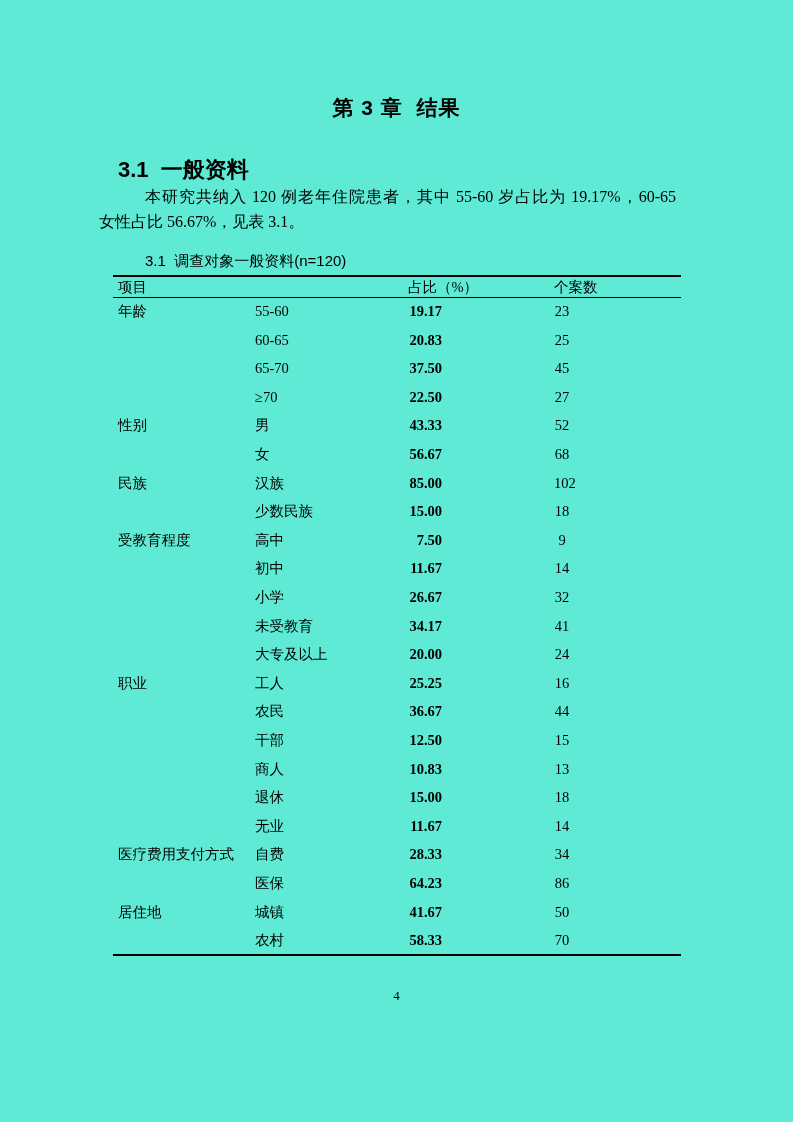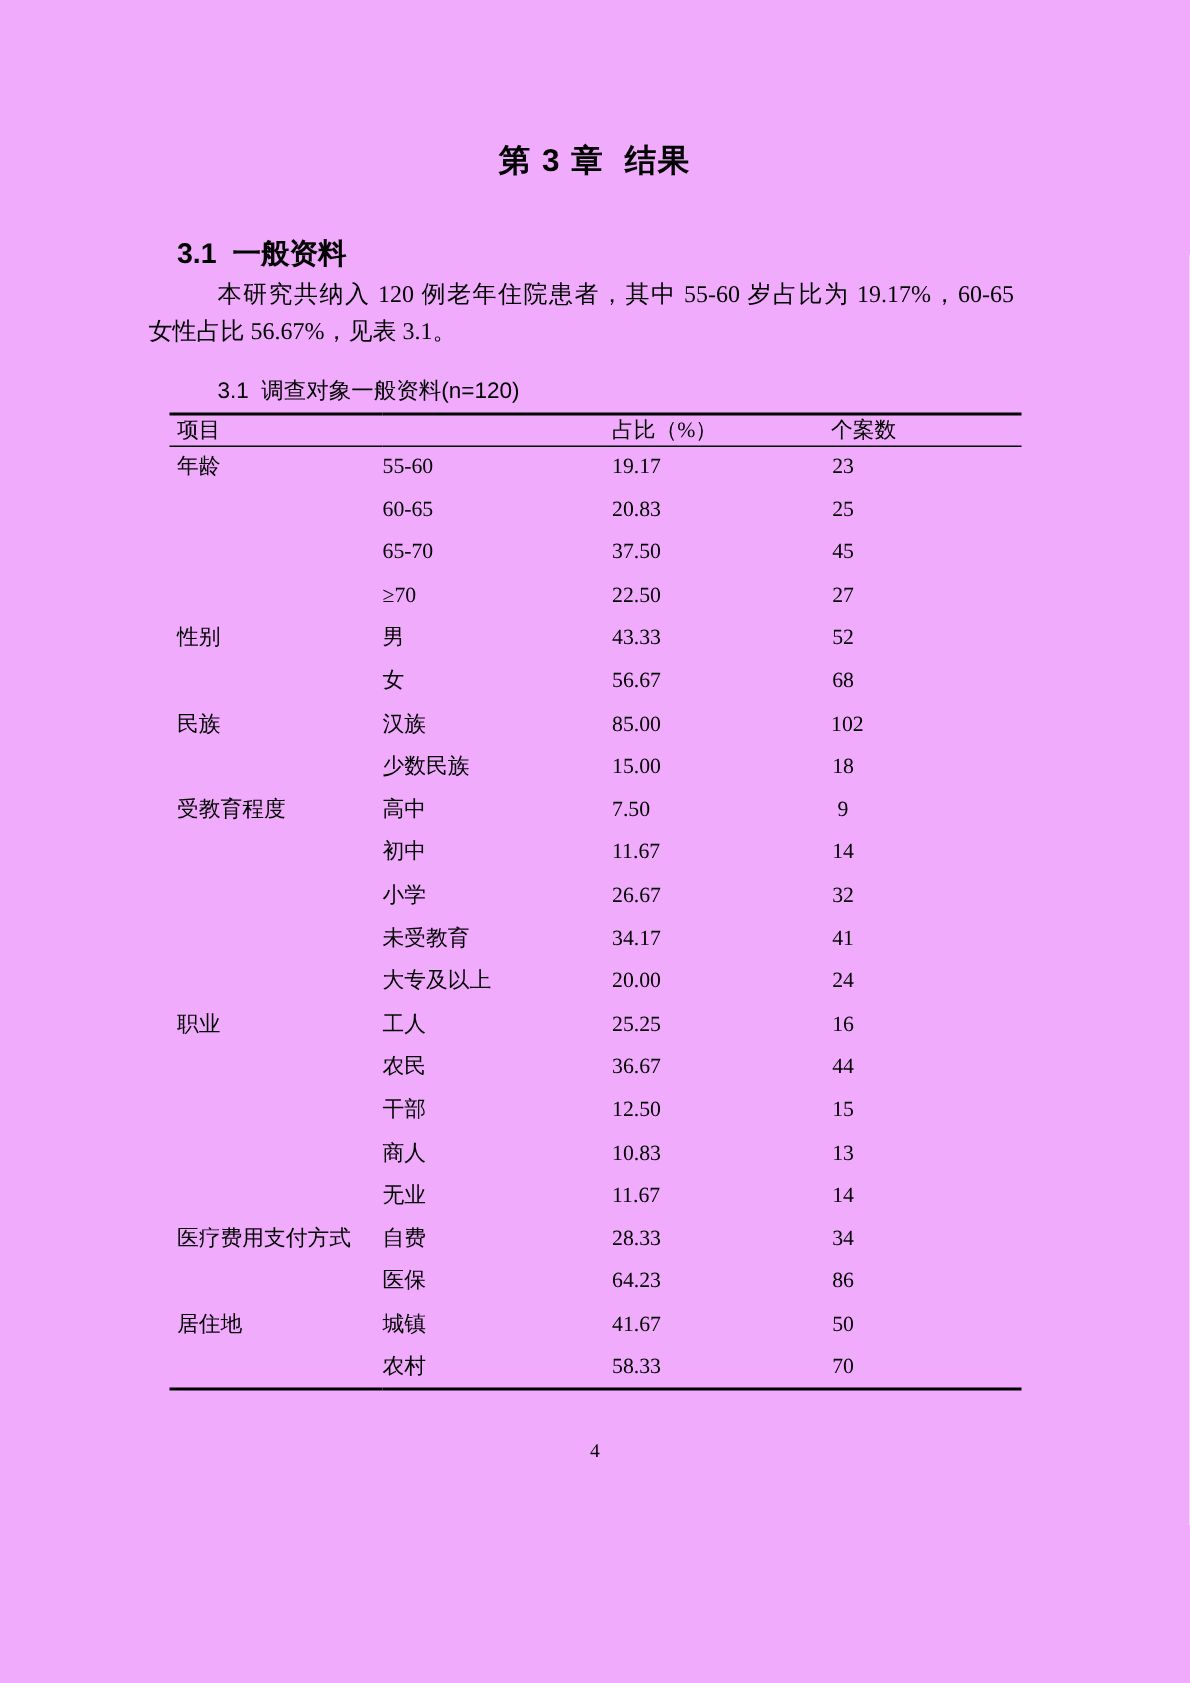--- a/index.html
+++ b/index.html
@@ -1,40 +1,40 @@
 <!DOCTYPE html>
 <html><head>
 <meta charset="utf-8">
 <style>
   * { margin: 0; padding: 0; box-sizing: border-box; }
   html, body { background: #ffffff; }
   .page {
     position: relative;
     width: 793px;
     height: 1122px;
-    background: #f0abfc;
+    background: #5eead4;
     color: #000000;
     font-family: "Liberation Serif", serif;
     padding-top: 96px;
     overflow: hidden;
   }
   .chapter-title {
     text-align: center;
     font-family: "Liberation Sans", sans-serif;
     font-weight: bold;
     font-size: 21px;
     line-height: 23px;
     white-space: pre-wrap;
     letter-spacing: 1px;
   }
   .section-title {
     margin: 41px 0 0 118px;
     font-family: "Liberation Sans", sans-serif;
     font-weight: bold;
-    font-size: 19px;
+    font-size: 22px;
     line-height: 20px;
     white-space: pre-wrap;
   }
   .para {
     margin-top: 4px;
     padding-left: 99px;
     padding-right: 117px;
     font-size: 16px;
     line-height: 25px;
   }
@@ -72,21 +72,21 @@
     padding: 0;
     line-height: 1;
     overflow: visible;
     white-space: nowrap;
   }
   table.stat-table thead tr { height: 21px; border-bottom: 1px solid #000; }
   table.stat-table tbody tr { height: 28.6px; }
   .col-item    { padding-left: 5px !important; }
   .col-percent { padding-left: 2px !important; }
   .col-count   { padding-left: 2px !important; }
-  .pbox { display: inline-block; width: 34px; text-align: left; }
+  .pbox { display: inline-block; width: 34px; text-align: right; font-weight: bold; }
   .cbox { display: inline-block; width: 16px; text-align: center; }
   .page-number {
     margin-top: 32px;
     text-align: center;
     font-size: 13px;
     line-height: 15px;
   }
 </style>
 </head>
 <body>
@@ -218,20 +218,26 @@
             <td class="col-count"><span class="cbox">15</span></td>
           </tr>
           <tr>
             <td class="col-item"></td>
             <td class="col-category">商人</td>
             <td class="col-percent"><span class="pbox">10.83</span></td>
             <td class="col-count"><span class="cbox">13</span></td>
           </tr>
           <tr>
             <td class="col-item"></td>
+            <td class="col-category">退休</td>
+            <td class="col-percent"><span class="pbox">15.00</span></td>
+            <td class="col-count"><span class="cbox">18</span></td>
+          </tr>
+          <tr>
+            <td class="col-item"></td>
             <td class="col-category">无业</td>
             <td class="col-percent"><span class="pbox">11.67</span></td>
             <td class="col-count"><span class="cbox">14</span></td>
           </tr>
           <tr>
             <td class="col-item">医疗费用支付方式</td>
             <td class="col-category">自费</td>
             <td class="col-percent"><span class="pbox">28.33</span></td>
             <td class="col-count"><span class="cbox">34</span></td>
           </tr>

